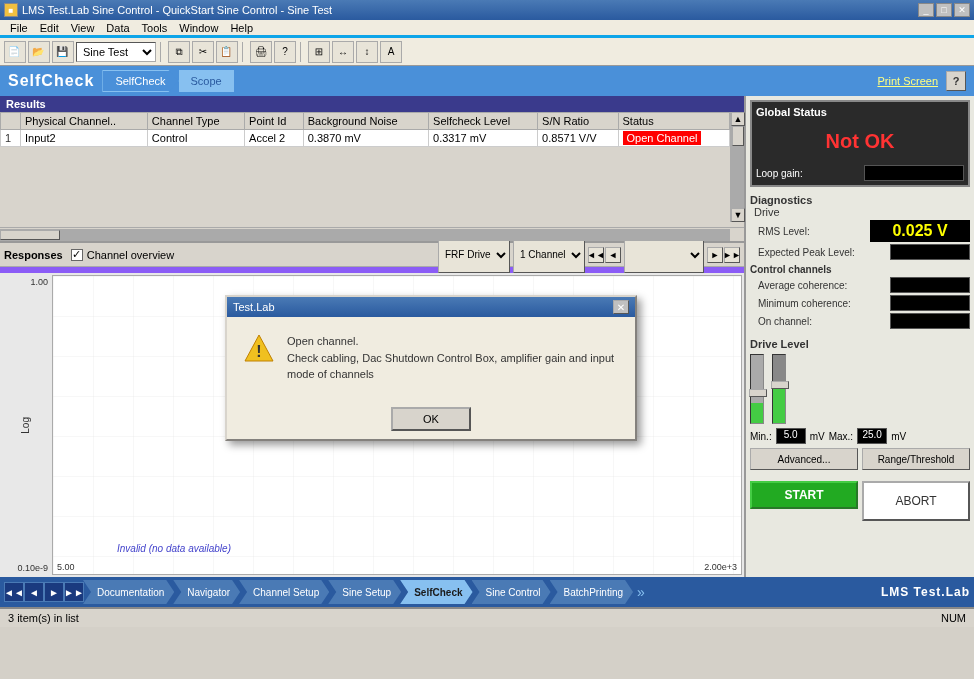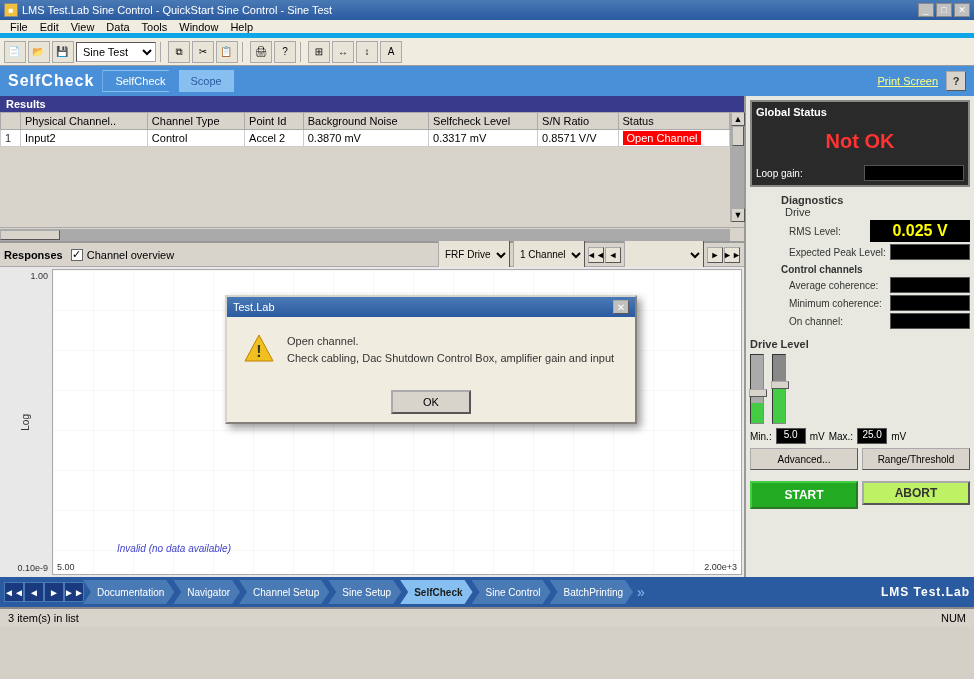--- a/index.html
+++ b/index.html
@@ -6,21 +6,21 @@
     body { font-family: 'Segoe UI', Tahoma, Arial, sans-serif; font-size: 11px; background: #d4d0c8; overflow: hidden; width: 974px; height: 679px; }
 
     
     .title-bar { background: linear-gradient(to bottom, #4a7ab5, #2a5a9f); color: white; height: 20px; display: flex; align-items: center; justify-content: space-between; padding: 0 4px; font-size: 11px; }
     .title-bar-left { display: flex; align-items: center; gap: 4px; }
     .title-bar-icon { width: 14px; height: 14px; background: #f0c040; border: 1px solid #888; font-size: 8px; display: flex; align-items: center; justify-content: center; }
     .title-bar-buttons { display: flex; gap: 2px; }
     .title-btn { width: 16px; height: 14px; background: #c0c0c0; border: 1px solid #888; font-size: 9px; display: flex; align-items: center; justify-content: center; cursor: pointer; }
 
     
-    .menu-bar { background: #f0ece0; height: 18px; display: flex; align-items: center; padding: 0 4px; border-bottom: 5px solid #0ea5e9; }
+    .menu-bar { background: #f0ece0; height: 18px; display: flex; align-items: center; padding: 0 4px; border-bottom: 3px solid #0ea5e9; }
     .menu-item { padding: 1px 6px; font-size: 11px; cursor: pointer; }
 
     
     .toolbar { background: #f0ece0; height: 28px; display: flex; align-items: center; padding: 2px 4px; border-bottom: 1px solid #999; gap: 2px; }
     .toolbar-btn { width: 22px; height: 22px; background: #e8e4d8; border: 1px solid #aaa; display: flex; align-items: center; justify-content: center; font-size: 10px; cursor: pointer; }
     .toolbar-sep { width: 4px; height: 20px; border-left: 1px solid #aaa; margin: 0 2px; }
     .toolbar-select { height: 20px; font-size: 11px; background: white; border: 1px inset #aaa; padding: 0 2px; min-width: 80px; }
 
     
     .selfcheck-header { background: #4a90d9; height: 30px; display: flex; align-items: center; justify-content: space-between; padding: 0 8px; }
@@ -43,56 +43,56 @@
     .results-header { background: #3a3a8c; color: white; padding: 2px 6px; font-size: 11px; font-weight: bold; }
     .results-table { background: white; }
     .results-table table { width: 100%; border-collapse: collapse; font-size: 11px; }
     .results-table th { background: #d8d4cc; border: 1px solid #aaa; padding: 2px 4px; text-align: left; font-weight: normal; white-space: nowrap; }
     .results-table td { border: 1px solid #ccc; padding: 2px 4px; white-space: nowrap; }
     .status-open { background: #ff0000; color: white; padding: 1px 4px; }
     .row-num { color: #333; }
     .scroll-area { height: 80px; overflow: hidden; position: relative; }
 
     
-    .responses-section { flex: 1; display: flex; flex-direction: column; background: #4d7c0f; }
+    .responses-section { flex: 1; display: flex; flex-direction: column; background: #8b5cf6; gap: 6px; }
     .responses-header { background: #d8d4cc; height: 24px; display: flex; align-items: center; padding: 0 4px; gap: 8px; border-bottom: 1px solid #aaa; }
     .responses-title { font-weight: bold; font-size: 11px; }
     .channel-overview { display: flex; align-items: center; gap: 4px; font-size: 11px; }
     .checkbox-sq { width: 12px; height: 12px; background: white; border: 1px solid #666; display: inline-flex; align-items: center; justify-content: center; }
     .resp-dropdown { height: 36px; font-size: 10px; background: #e8e4d8; border: 1px outset #aaa; padding: 0 2px; cursor: pointer; }
     .nav-btns { display: flex; gap: 1px; }
     .nav-btn { width: 16px; height: 16px; background: #e8e4d8; border: 1px outset #aaa; font-size: 9px; display: flex; align-items: center; justify-content: center; cursor: pointer; }
     .graph-area { flex: 1; background: white; border: 1px solid #aaa; margin: 2px; position: relative; overflow: hidden; }
     .graph-invalid { position: absolute; bottom: 8px; left: 30px; color: #4444cc; font-size: 10px; font-style: italic; margin-left: 44px; }
 
     
     .right-panel { width: 228px; background: #e8e8e0; display: flex; flex-direction: column; padding: 4px; gap: 7px; }
     .global-status-box { background: #2a2a2a; border: 2px solid #888; padding: 4px; }
     .global-status-title { color: white; font-size: 11px; font-weight: bold; margin-bottom: 4px; }
     .status-not-ok { background: #2a2a2a; color: #ff3333; font-size: 20px; font-weight: bold; text-align: center; padding: 8px; }
     .loop-gain-row { display: flex; align-items: center; justify-content: space-between; margin-top: 4px; }
     .loop-gain-label { color: white; font-size: 10px; }
     .black-field { background: black; color: white; height: 16px; width: 100px; border: 1px solid #555; }
-    .diagnostics-box { background: #e8e8e0; margin-left: 31px; }
+    .diagnostics-box { background: #e8e8e0; }
     .diag-title { font-size: 11px; font-weight: bold; color: #333; }
     .diag-drive { font-size: 11px; color: #333; margin-left: 4px; }
     .diag-row { display: flex; align-items: center; justify-content: space-between; margin: 2px 0; }
     .diag-label { font-size: 10px; color: #333; margin-left: 8px; }
     .rms-value { background: black; color: #ffff00; font-size: 16px; font-weight: bold; padding: 2px 6px; width: 100px; text-align: center; }
     .drive-level-section { }
     .drive-level-title { font-size: 11px; font-weight: bold; color: #333; margin-bottom: 4px; }
     .slider-track { width: 14px; height: 70px; background: #aaa; border: 1px inset #888; position: relative; }
     .slider-thumb { width: 18px; height: 8px; background: #d8d4cc; border: 1px outset #aaa; position: absolute; left: -2px; }
     .slider-fill { position: absolute; bottom: 0; left: 0; right: 0; background: #44cc44; }
     .min-max-field { width: 30px; height: 16px; background: black; color: white; border: 1px solid #555; font-size: 10px; text-align: center; }
     .action-btns { display: flex; gap: 4px; }
     .adv-btn { flex: 1; height: 22px; background: #d8d4cc; border: 1px outset #aaa; font-size: 10px; cursor: pointer; }
     .start-abort { display: flex; gap: 4px; margin-top: 4px; }
     .start-btn { flex: 1; height: 28px; background: #22aa22; color: white; border: 2px outset #44cc44; font-size: 12px; font-weight: bold; cursor: pointer; }
-    .abort-btn { flex: 1; height: 24px; background: #bef264; border: 2px outset #aaa; font-size: 12px; font-weight: bold; cursor: pointer; color: #333; }
+    .abort-btn { flex: 1; height: 40px; background: #ffffff; border: 2px outset #aaa; font-size: 12px; font-weight: normal; cursor: pointer; color: #333; }
 
     
     .bottom-nav { height: 30px; background: #2a5a9f; display: flex; align-items: center; padding: 0 4px; gap: 0; }
     .nav-arrow-btn { width: 20px; height: 20px; background: #1a3a7f; border: 1px solid #4a7ab5; color: white; font-size: 10px; display: flex; align-items: center; justify-content: center; cursor: pointer; }
     .workflow-step { height: 24px; display: flex; align-items: center; padding: 0 10px 0 14px; font-size: 10px; cursor: pointer; position: relative; color: white; clip-path: polygon(0 0, calc(100% - 8px) 0, 100% 50%, calc(100% - 8px) 100%, 0 100%, 8px 50%); margin-left: -1px; }
     .workflow-step:first-of-type { clip-path: polygon(0 0, calc(100% - 8px) 0, 100% 50%, calc(100% - 8px) 100%, 0 100%); }
     .step-normal { background: #4a7ab5; }
     .step-active { background: #87c0f0; color: #1a1a1a; font-weight: bold; }
     .lms-logo { margin-left: auto; color: white; font-size: 12px; font-weight: bold; letter-spacing: 1px; }
 
@@ -400,19 +400,20 @@
     </div>
     <div class="dialog-content">
 
       <svg class="warning-icon" viewBox="0 0 32 32" width="32" height="32">
         <polygon points="16,2 30,28 2,28" fill="#f0c020" stroke="#c08000" stroke-width="1"></polygon>
         <text x="16" y="24" text-anchor="middle" font-size="16" font-weight="bold" fill="#333">!</text>
       </svg>
       <div>
         <div class="dialog-text">Open channel.</div>
         <div class="dialog-text">Check cabling, Dac Shutdown Control Box, amplifier gain and input</div>
+        <div class="dialog-text">mode of channels</div>
       </div>
     </div>
     <div class="dialog-buttons">
       <button class="ok-btn">OK</button>
     </div>
   </div>
 </div>
 
 </body></html>

